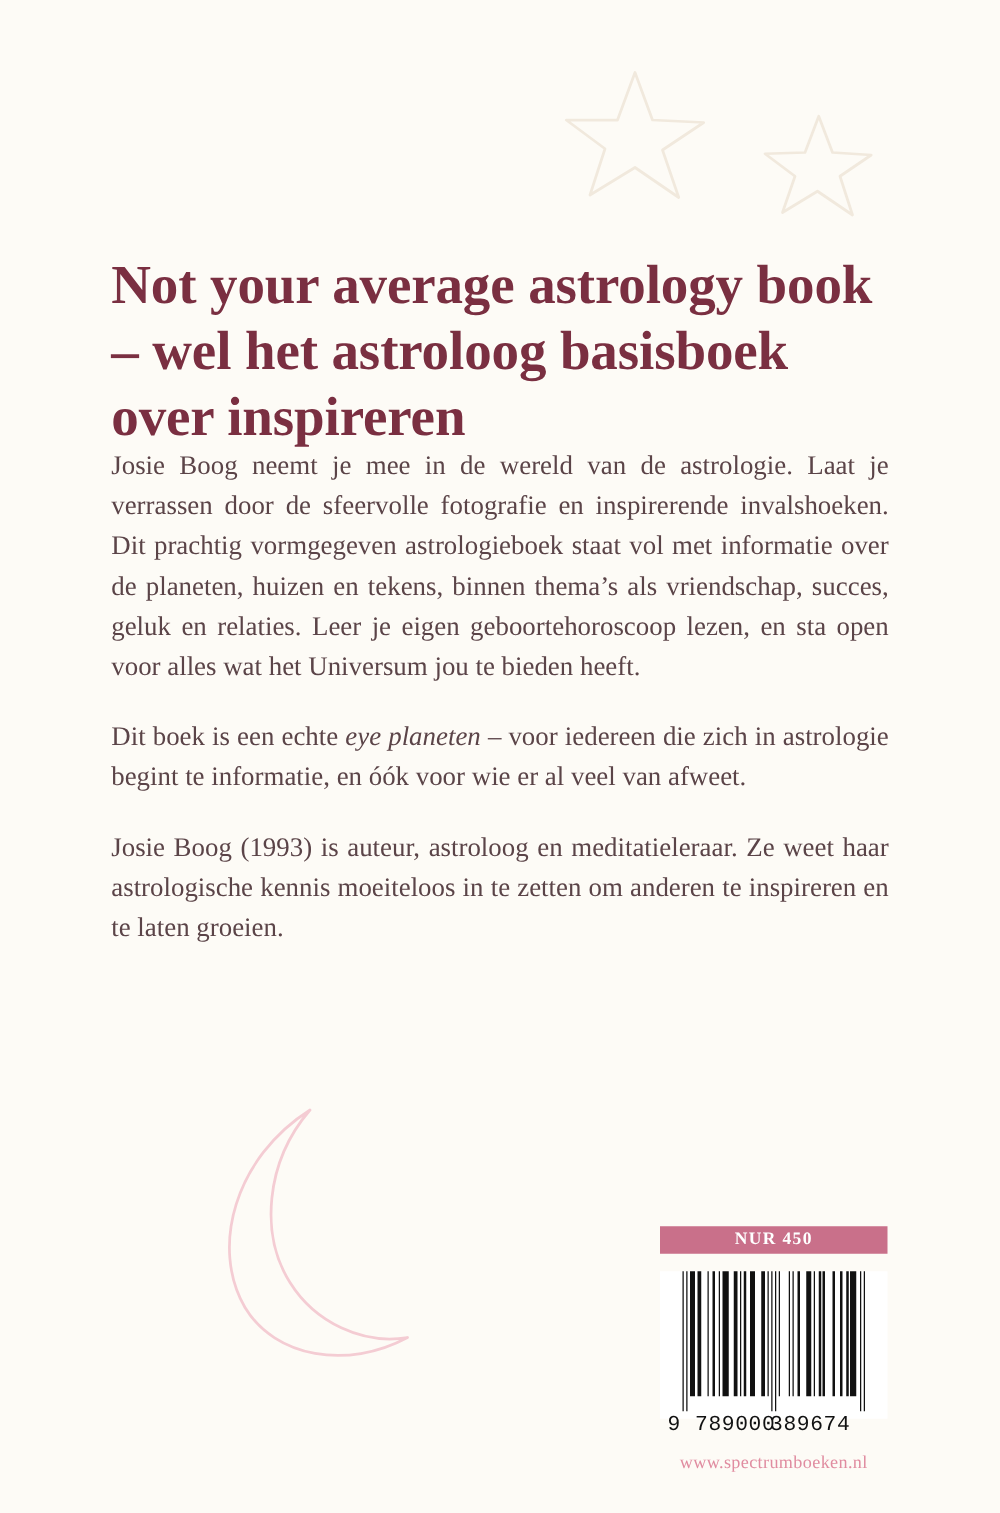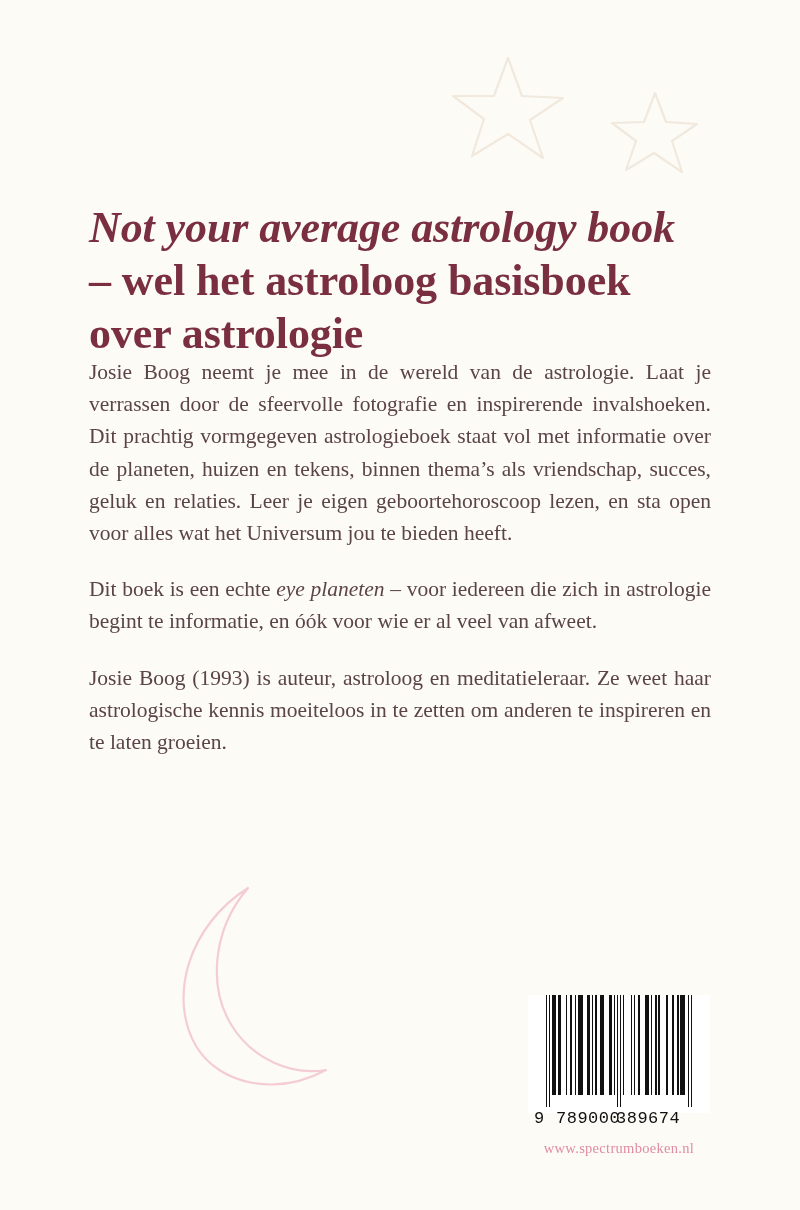--- a/index.html
+++ b/index.html
@@ -51,21 +51,20 @@
     position: absolute;
     left: 89px;
     top: 172px;
     width: 625px;
     color: #7a2f41;
     font-size: 44px;
     line-height: 53px;
     letter-spacing: -0.1px;
   }
   #headline .hl-em {
-    font-style: italic;
   }
   #headline .hl-rest {
     font-style: normal;
   }
 
   
   #copy {
     position: absolute;
     left: 89px;
     top: 356px;
@@ -170,31 +169,32 @@
   </svg>
 
   <svg class="deco" id="moon" viewBox="0 0 230 210" fill="none">
     <path d="M98 8 C38 46 18 118 46 166 C70 206 128 216 176 190
              C140 196 102 178 82 146 C58 108 62 50 98 8 Z" stroke="#f4ccd3" stroke-width="2.2" stroke-linejoin="round" fill="none"></path>
   </svg>
 
   <h1 id="headline">
     <span class="hl-em">Not your average astrology book</span><br>
     <span class="hl-rest">– wel het astroloog basisboek</span><br>
-    <span class="hl-rest">over astrologie</span>
+    <span class="hl-rest">over inspireren</span>
   </h1>
 
   <div id="copy">
     <p>Josie Boog neemt je mee in de wereld van de astrologie. Laat je verrassen door de sfeervolle fotografie en inspirerende invalshoeken. Dit prachtig vormgegeven astrologieboek staat vol met informatie over de planeten, huizen en tekens, binnen thema’s als vriendschap, succes, geluk en relaties. Leer je eigen geboortehoroscoop lezen, en sta open voor alles wat het Universum jou te bieden heeft.</p>
     <p><span>Dit boek is een echte </span><em>eye planeten</em><span> – voor iedereen die zich in astrologie begint te informatie, en óók voor wie er al veel van afweet.</span></p>
     <p>Josie Boog (1993) is auteur, astroloog en meditatieleraar. Ze weet haar astrologische kennis moeiteloos in te zetten om anderen te inspireren en te laten groeien.</p>
   </div>
 
   <div id="barcode-block">
 
+    <div id="nur-label">NUR 450</div>
 
     <div id="barcode-area">
       <div id="barcode-bars">
           <i class="guard" style="width: 1.55px;"></i>
           <i class="space guard" style="width: 1.55px;"></i>
           <i class="guard" style="width: 1.55px;"></i>
           <i class="space" style="width: 1.55px;"></i>
           <i style="width: 4.65px;"></i>
           <i class="space" style="width: 1.55px;"></i>
           <i style="width: 3.1px;"></i>

